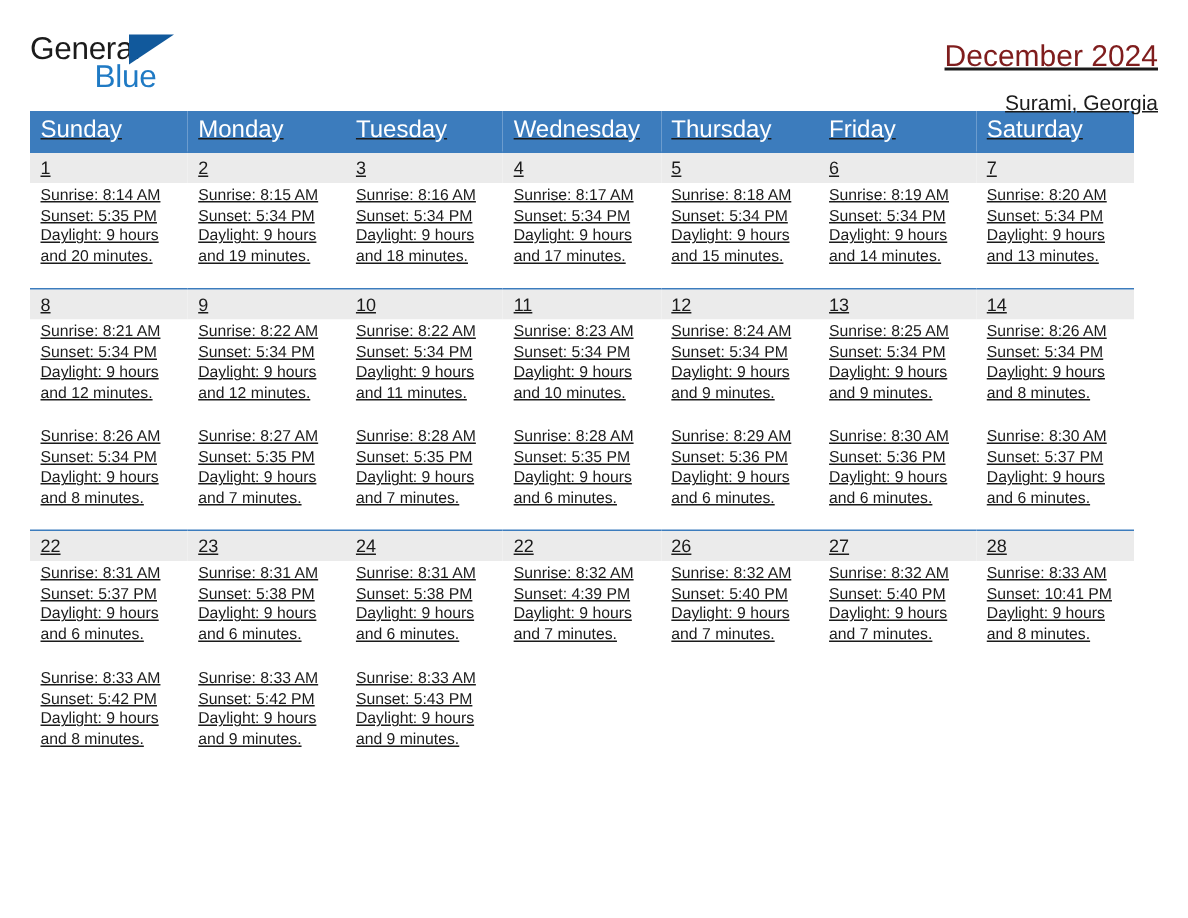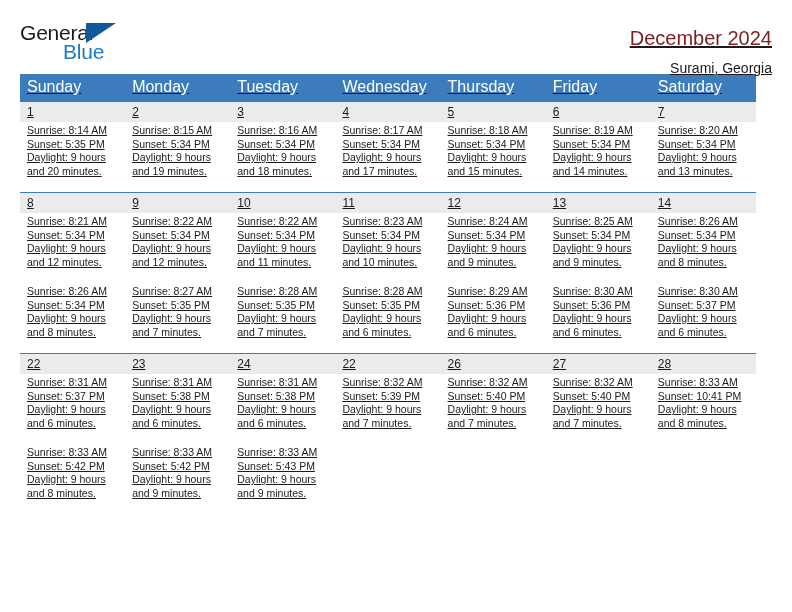--- a/index.html
+++ b/index.html
@@ -341,21 +341,21 @@
             <span class="info-line">and 6 minutes.</span>
           </td>
           <td>
             <span class="info-line">Sunrise: 8:31 AM</span>
             <span class="info-line">Sunset: 5:38 PM</span>
             <span class="info-line">Daylight: 9 hours</span>
             <span class="info-line">and 6 minutes.</span>
           </td>
           <td>
             <span class="info-line">Sunrise: 8:32 AM</span>
-            <span class="info-line">Sunset: 5:39 PM</span>
+            <span class="info-line">Sunset: 4:39 PM</span>
             <span class="info-line">Daylight: 9 hours</span>
             <span class="info-line">and 7 minutes.</span>
           </td>
           <td>
             <span class="info-line">Sunrise: 8:32 AM</span>
             <span class="info-line">Sunset: 5:40 PM</span>
             <span class="info-line">Daylight: 9 hours</span>
             <span class="info-line">and 7 minutes.</span>
           </td>
           <td>

